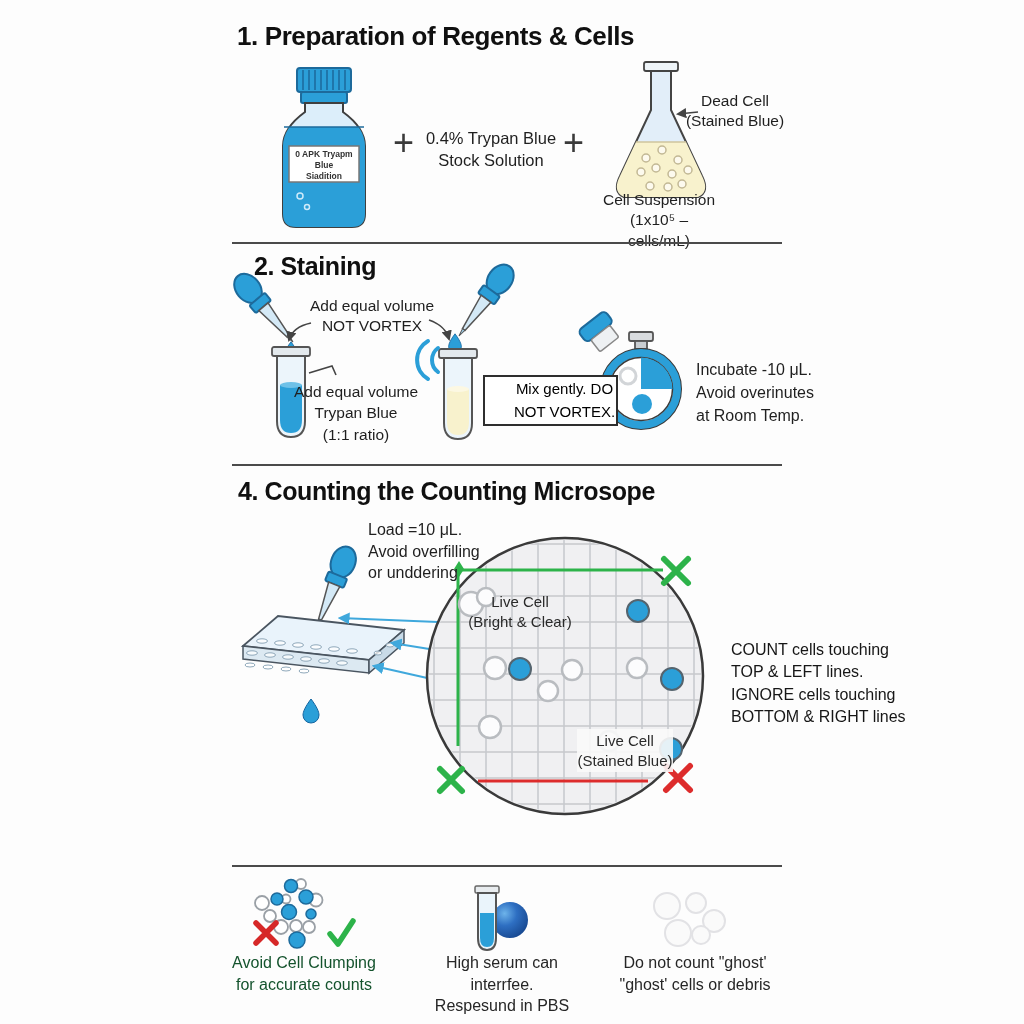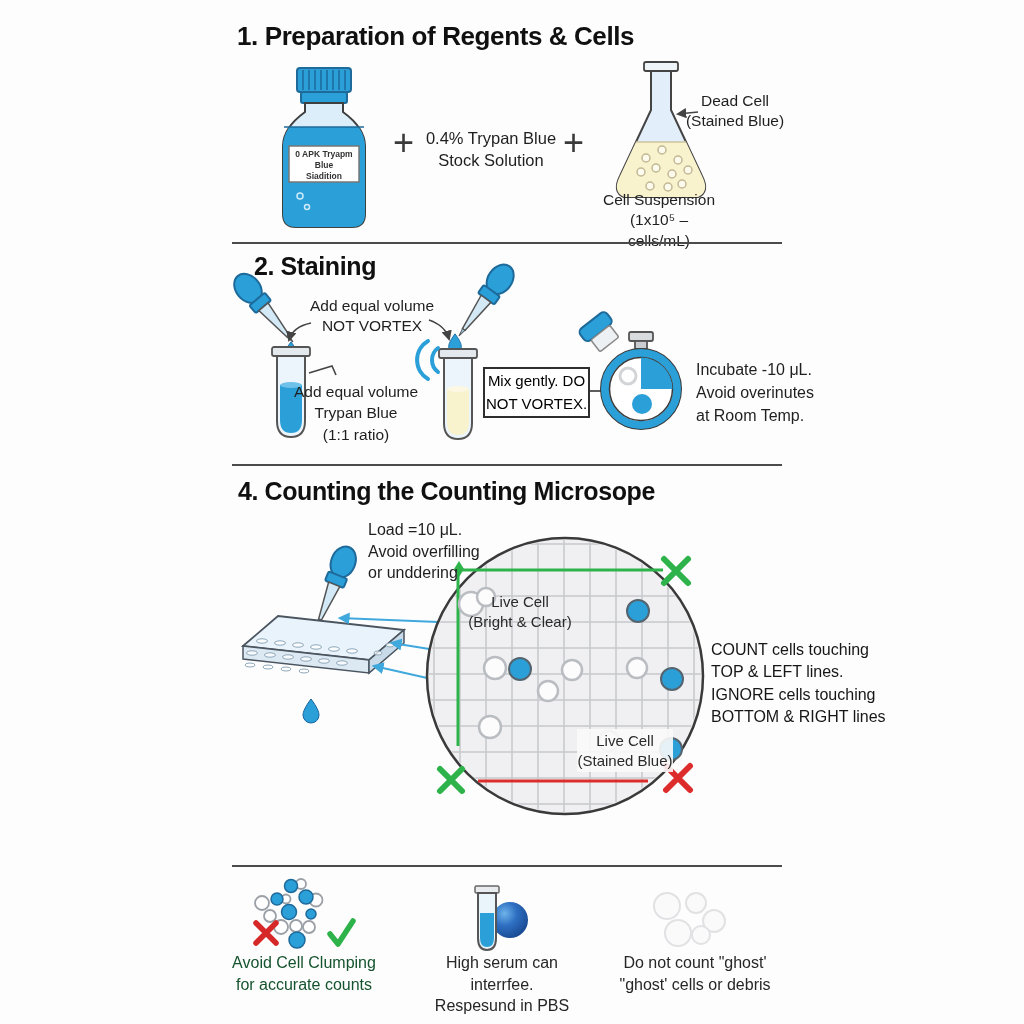--- a/index.html
+++ b/index.html
@@ -265,21 +265,21 @@
     <div>Add equal volume</div>
     <div>NOT VORTEX</div>
   </div>
 
   <div class="t c" style="left:291px;top:381px;width:130px;font-size:15.5px;line-height:1.38;">
     <div>Add equal volume</div>
     <div>Trypan Blue</div>
     <div>(1:1 ratio)</div>
   </div>
 
-  <div class="box" style="left:483px;top:367px;width:103px;height:47px;font-size:15px;line-height:1.5;">
+  <div class="box" style="left:483px;top:375px;width:103px;height:47px;font-size:15px;line-height:1.5;padding-left:28px;">
     <div>Mix gently. DO</div>
     <div>NOT VORTEX.</div>
   </div>
 
   <div class="t" style="left:696px;top:358px;font-size:16px;line-height:1.45;">
     <div>Incubate -10 μL.</div>
     <div>Avoid overinutes</div>
     <div>at Room Temp.</div>
   </div>
 
@@ -296,21 +296,21 @@
   <div class="t c" style="left:458px;top:592px;width:124px;font-size:15px;line-height:1.3;color:#2a2a2a;">
     <div>Live Cell</div>
     <div>(Bright &amp; Clear)</div>
   </div>
 
   <div class="t c" style="left:577px;top:729px;width:96px;font-size:15px;line-height:1.3;color:#2a2a2a;background:rgba(250,250,250,0.9);padding:2px 0;">
     <div>Live Cell</div>
     <div>(Stained Blue)</div>
   </div>
 
-  <div class="t" style="left:711px;top:639px;font-size:16px;line-height:1.4;color:#161616;">
+  <div class="t" style="left:731px;top:639px;font-size:16px;line-height:1.4;color:#161616;">
     <div>COUNT cells touching</div>
     <div>TOP &amp; LEFT lines.</div>
     <div>IGNORE cells touching</div>
     <div>BOTTOM &amp; RIGHT lines</div>
   </div>
 
   <div class="divider" style="top:865px;"></div>
 
   <div class="t c" style="left:224px;top:952px;width:160px;font-size:16px;line-height:1.35;color:#14532d;">
     <div>Avoid Cell Clumping</div>

